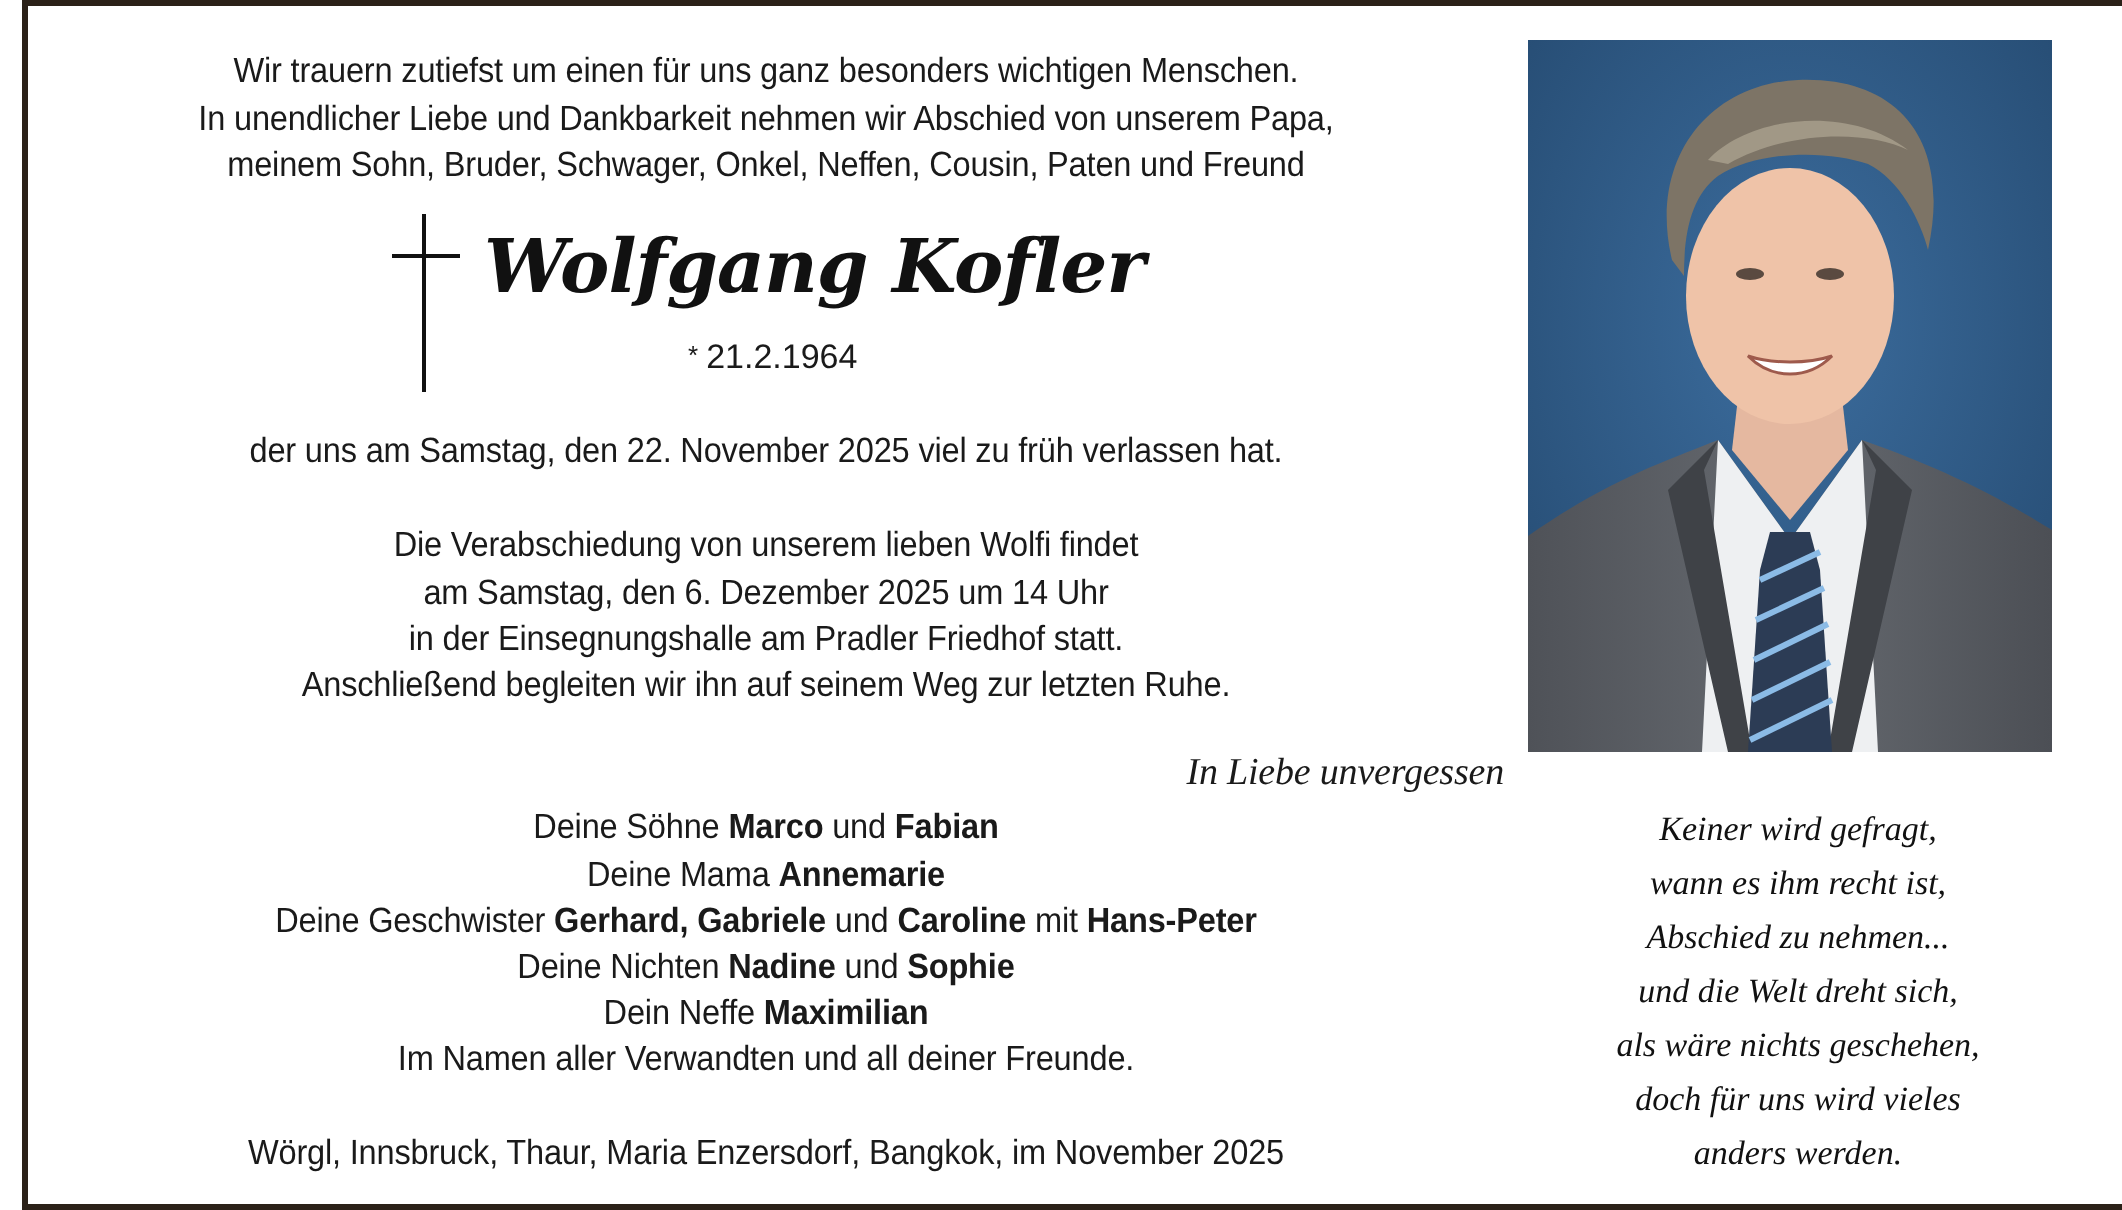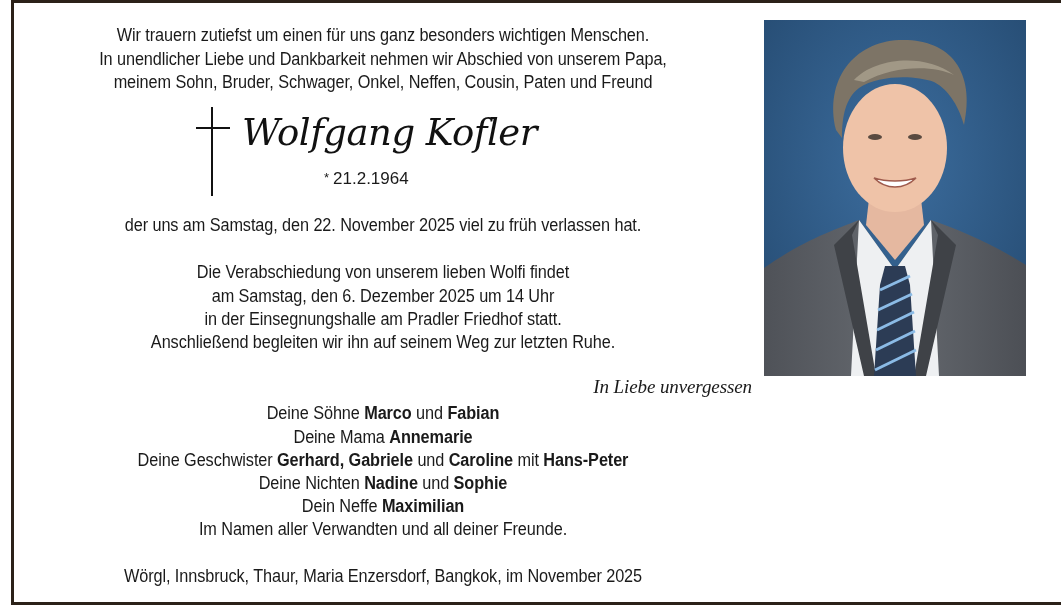--- a/index.html
+++ b/index.html
@@ -17,23 +17,23 @@
     .left {
       position: absolute; left: 0; top: 0; width: 738px; height: 100%;
       text-align: center;
     }
     .line { position: absolute; left: 0; width: 738px; text-align: center; white-space: nowrap;
       font-size: 17.5px; letter-spacing: -0.1px; transform: scaleX(0.93); transform-origin: center; }
     .b { font-weight: bold; }
     .name {
       position: absolute; left: 228px; top: 108px;
       font-family: "DejaVu Serif", "Liberation Serif", serif; font-style: italic;
-      font-size: 37px; letter-spacing: -0.5px; white-space: nowrap; color: #111;
+      font-size: 37px; letter-spacing: -0.5px; white-space: nowrap; color: #111; font-weight: bold;
     }
-    .born { position: absolute; left: 310px; top: 166px; font-size: 17px; white-space: nowrap; }
+    .born { position: absolute; left: 330px; top: 166px; font-size: 17px; white-space: nowrap; }
     .born .star { font-size: 13px; vertical-align: 2px; margin-right: 4px; }
     .cross { position: absolute; left: 182px; top: 104px; width: 34px; height: 89px; }
     .cross .v { position: absolute; left: 15px; top: 0; width: 2px; height: 89px; background: #111; }
     .cross .h { position: absolute; left: 0; top: 20px; width: 34px; height: 2px; background: #111; }
     .subtitle { font-family: "Liberation Serif", "DejaVu Serif", serif; font-style: italic; font-size: 19px; transform: none; text-align: right; }
     .photo {
       position: absolute; left: 750px; top: 17px; width: 262px; height: 356px;
       overflow: hidden; background: #2f5a8a;
     }
     .poem { position: absolute; left: 740px; top: 398px; width: 290px; text-align: center; }
@@ -129,14 +129,23 @@
       <path d="M72 110 C60 60 90 22 135 20 C185 18 212 50 200 105 C196 90 186 70 170 62 C150 55 115 55 95 68 C82 78 78 95 78 118 Z" fill="#7d7466"></path>
       <path d="M90 60 C110 38 160 32 190 55 C170 45 130 45 100 62 Z" fill="#a19886"></path>
 
       <ellipse cx="111" cy="117" rx="7" ry="3" fill="#5a4a40"></ellipse>
       <ellipse cx="151" cy="117" rx="7" ry="3" fill="#5a4a40"></ellipse>
 
       <path d="M110 158 C122 170 140 170 152 158 C140 162 122 162 110 158 Z" fill="#ffffff" stroke="#9e5a4c" stroke-width="1.5"></path>
     </svg>
   </div>
 
+  <div class="poem">
+    <div class="pl">Keiner wird gefragt,</div>
+    <div class="pl">wann es ihm recht ist,</div>
+    <div class="pl">Abschied zu nehmen...</div>
+    <div class="pl">und die Welt dreht sich,</div>
+    <div class="pl">als wäre nichts geschehen,</div>
+    <div class="pl">doch für uns wird vieles</div>
+    <div class="pl">anders werden.</div>
+  </div>
 
 </div>
 
 </body></html>

